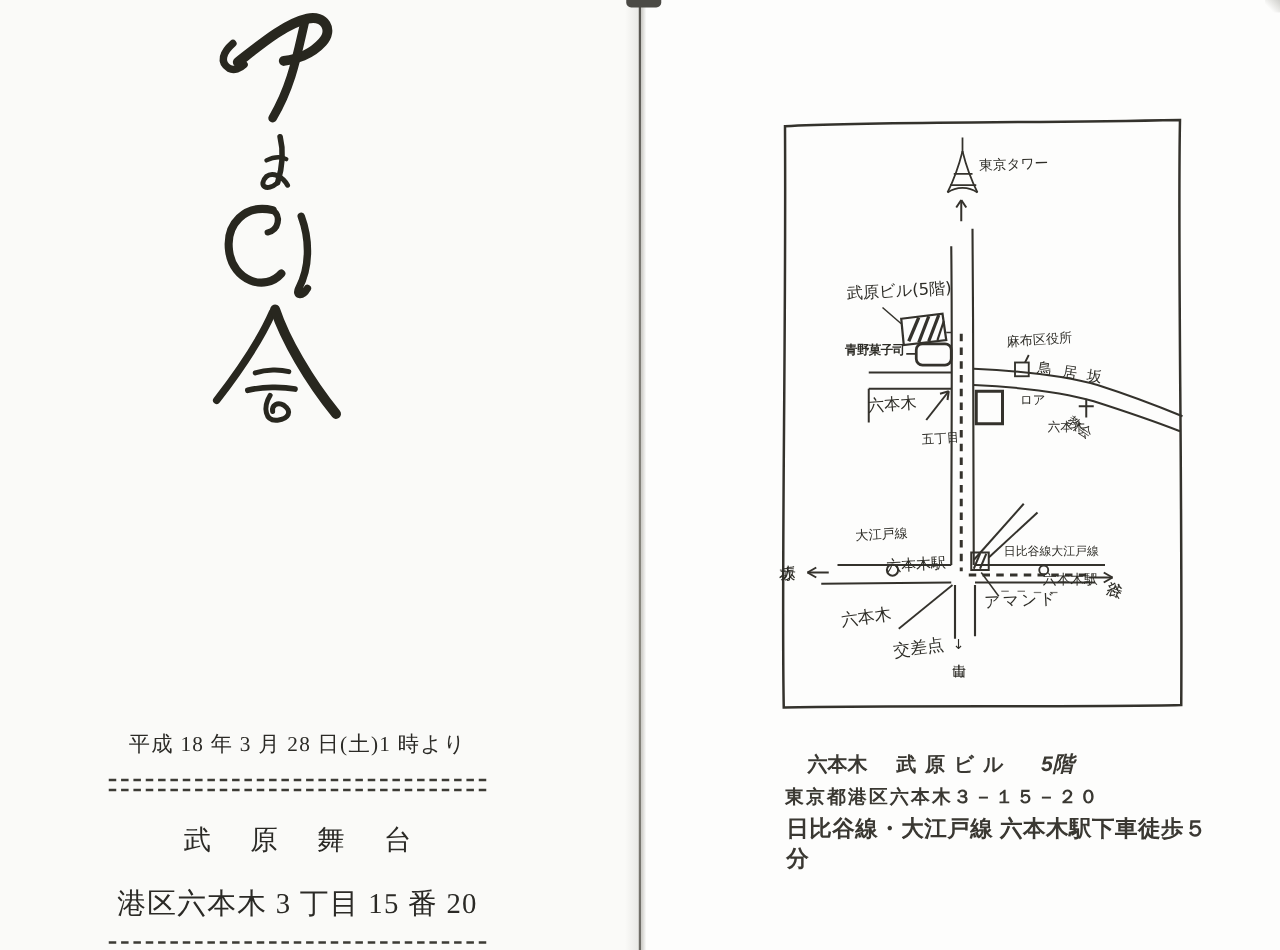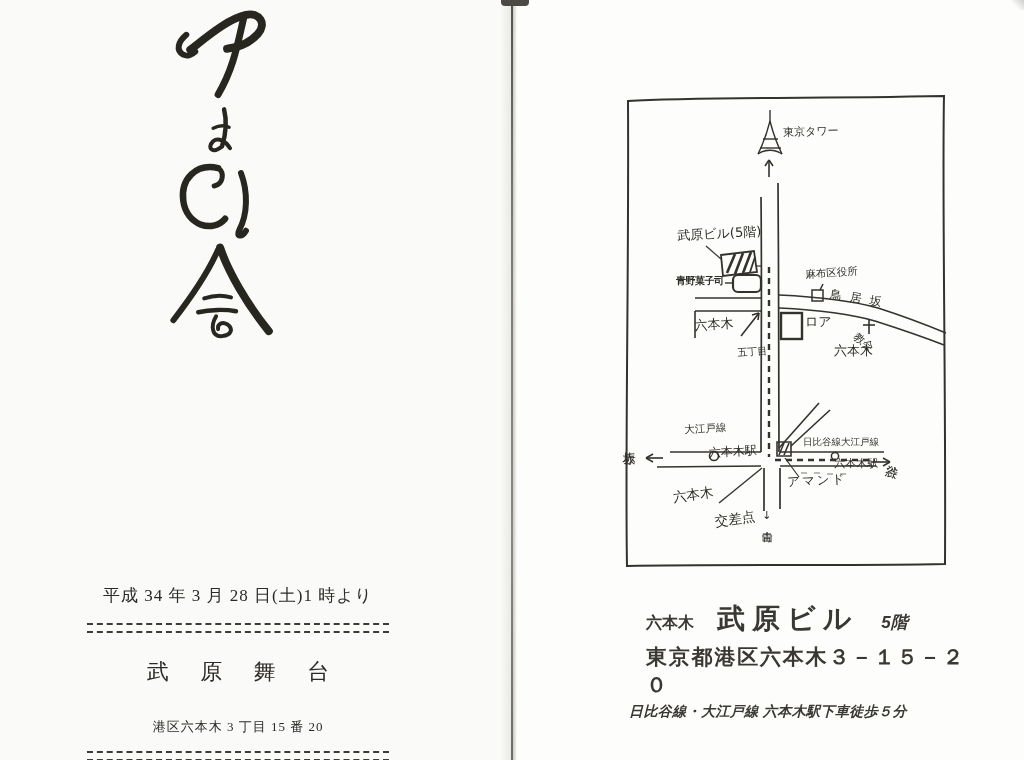--- a/index.html
+++ b/index.html
@@ -29,43 +29,43 @@
   
   .calligraphy { position:absolute; left:128px; top:2px; width:220px; height:358px; }
   .calligraphy path { stroke:#28271f; fill:none; stroke-linecap:round; stroke-linejoin:round; }
 
   .event-block { position:absolute; left:43px; top:575px; width:390px; text-align:center;
     font-family:"Liberation Serif","DejaVu Serif",serif; }
   .event-date    { margin-top:9px;  font-size:17px; letter-spacing:1px; }
   .double-rule   { width:302px; height:10px; margin:16px auto 0 auto;
     border-top:2px dashed #3c3b35; border-bottom:2px dashed #3c3b35; }
   .venue-name    { margin-top:24px; font-size:22px; letter-spacing:13px; text-indent:13px; }
-  .venue-address { margin-top:31px; font-size:13px; letter-spacing:1px; }
+  .venue-address { margin-top:20px; font-size:23px; letter-spacing:1px; }
   .double-rule.second { margin-top:15px; }
 
   
   .map { position:absolute; left:613px; top:85px; width:345px; height:490px; }
   .map svg { position:absolute; left:0; top:0; }
   .map svg path, .map svg line, .map svg circle, .map svg rect, .map svg polygon
     { stroke:#34322c; fill:none; }
 
   .mlabel { position:absolute; white-space:pre; line-height:1.12;
     font-family:"DejaVu Sans","Liberation Sans",sans-serif;
     color:#2e2d27; transform-origin:left top; }
   .vert { writing-mode:vertical-rl; text-orientation:upright; }
 
   
   .addr-block { position:absolute; left:628px; top:600px; width:340px;
     font-weight:bold; color:#3a3832; }
   .addr-line1 { display:flex; align-items:baseline; gap:23px; margin-left:18px; }
   .addr-area  { font-size:16px; }
-  .addr-bldg  { font-size:28px; letter-spacing:7px; }
+  .addr-bldg  { font-size:16px; letter-spacing:7px; }
   .addr-floor { font-size:17px;font-style:italic; }
-  .addr-line2 { margin-top:5px;  margin-left:18px; font-size:21px; letter-spacing:1.8px; }
-  .addr-line3 { margin-top:4px;  margin-left:1px;  font-size:14px; letter-spacing:0.4px;font-style:italic; }
+  .addr-line2 { margin-top:5px;  font-size:15px; letter-spacing:1.8px; }
+  .addr-line3 { margin-top:4px;  margin-left:1px;  font-size:18px; letter-spacing:0.4px; }
 </style>
 </head>
 <body>
 
 <div class="page page-left"></div>
 <div class="page page-right"></div>
 <div class="fold-shade"></div>
 <div class="fold-line"></div>
 <div class="fold-light"></div>
 <div class="fold-top-blob"></div>
@@ -94,21 +94,21 @@
   <g>
     <path d="M 90,249 C 80,272 62,298 45,320" stroke-width="6"></path>
     <path d="M 92,247 C 100,271 119,304 141,331" stroke-width="8"></path>
     <path d="M 76,298 C 85,295 96,295 103,297" stroke-width="4"></path>
     <path d="M 70,312 C 82,309 98,309 108,311" stroke-width="4.5"></path>
     <path d="M 88,316 C 82,326 84,337 94,336 C 103,335 106,329 99,324 C 94,321 89,324 90,329" stroke-width="4"></path>
   </g>
 </svg>
 
 <div class="event-block">
-  <div class="event-date">平成 34 年 3 月 28 日(土)1 時より</div>
+  <div class="event-date">平成 18 年 3 月 28 日(土)1 時より</div>
   <div class="double-rule"></div>
   <div class="venue-name">武 原 舞 台</div>
   <div class="venue-address">港区六本木 3 丁目 15 番 20</div>
   <div class="double-rule second"></div>
 </div>
 
 <div class="map">
   <svg width="345" height="490" viewBox="0 0 345 490">
 
     <path d="M 15,16 C 80,12 180,14 331,11 C 329,110 333,300 332,479
@@ -214,21 +214,21 @@
     <path d="M 106,418 L 149,383" stroke-width="1.4"></path>
   </svg>
 
   <div class="mlabel" style="left:170px; top:42px;  font-size:11px; transform:rotate(-2deg);">東京タワー</div>
   <div class="mlabel" style="left:64px;  top:144px; font-size:13px; transform:rotate(-3deg);">武原ビル(5階)</div>
   <div class="mlabel" style="left:63px;  top:190px; font-size:10px; letter-spacing:-0.5px;font-weight:bold;">青野菓子司</div>
   <div class="mlabel" style="left:192px; top:184px; font-size:10.5px; transform:rotate(-4deg);">麻布区役所</div>
   <div class="mlabel" style="left:218px; top:203px; font-size:12px; letter-spacing:8px; transform:rotate(9deg);">鳥居坂</div>
   <div class="mlabel" style="left:81px; top:234px; font-size:13px; transform:rotate(-4deg);"><span>六本木</span><br>
        <span style="font-size:10px; margin-left:12px; display:inline-block;">五丁目</span></div>
-  <div class="mlabel" style="left:192px; top:230px; font-size:13px;"><span>ロア</span><br>
+  <div class="mlabel" style="left:192px; top:230px; font-size:10px;padding-left:11px;"><span>ロア</span><br>
        <span>六本木</span></div>
   <div class="mlabel" style="left:245px; top:246px; font-size:11px; transform:rotate(36deg);">教会</div>
   <div class="mlabel" style="left:71px; top:339px; font-size:10.5px; transform:rotate(-3deg);"><span>大江戸線</span><br>
        <span style="font-size:12px;">六本木駅</span></div>
   <div class="mlabel" style="left:190px; top:352px; font-size:9.5px;"><span>日比谷線大江戸線</span><br>
        <span style="font-size:11px; margin-left:10px; display:inline-block;">六本木駅</span></div>
   <div class="mlabel vert" style="left:9px; top:356px; font-size:13px; transform:rotate(3deg);">赤坂</div>
   <div class="mlabel vert" style="left:277px; top:369px; font-size:12.5px; transform:rotate(17deg);">渋谷</div>
   <div class="mlabel" style="left:174px; top:390px; font-size:12.5px; letter-spacing:2px; transform:rotate(-3deg);">アマンド</div>
   <div class="mlabel" style="left:59px; top:405px; font-size:13.5px; transform:rotate(-8deg);"><span>六本木</span><br>

